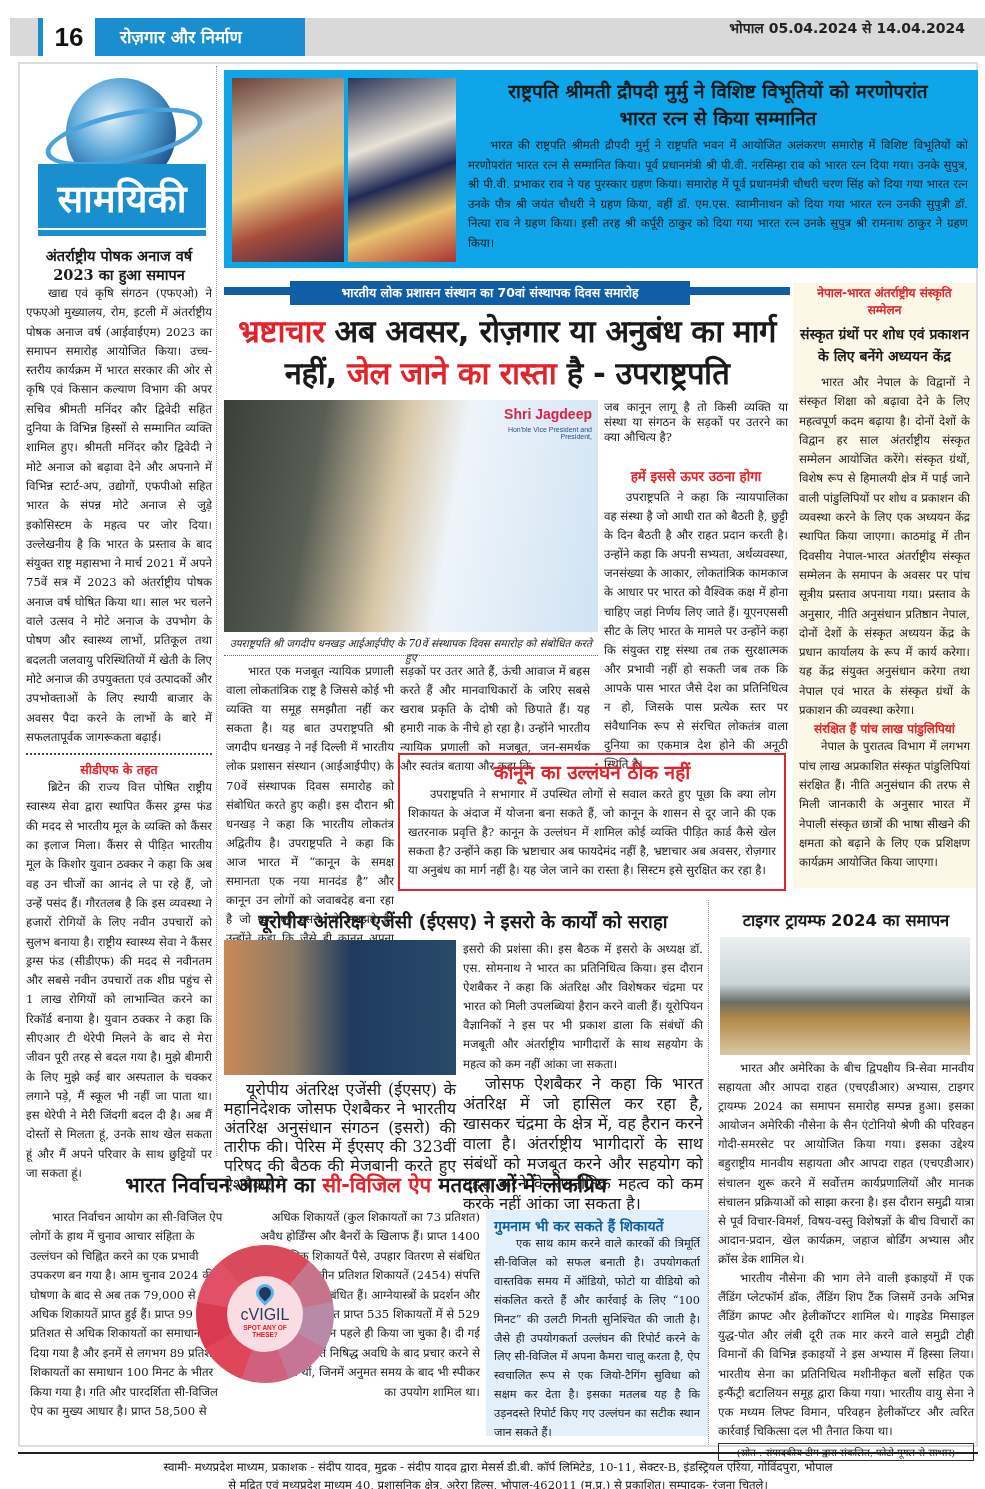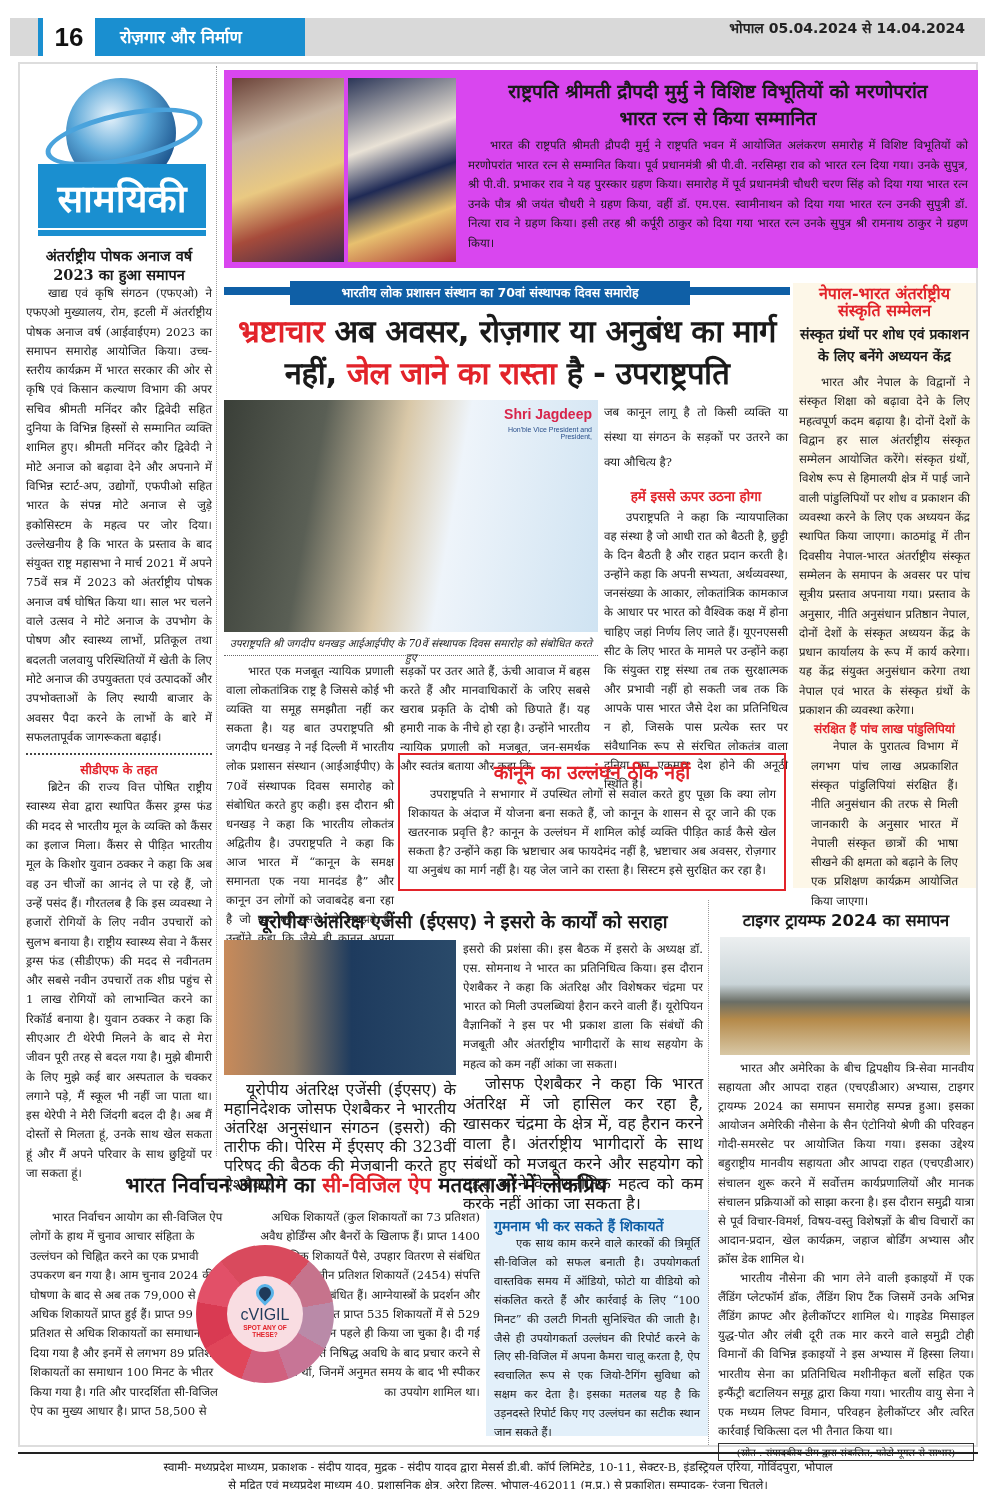--- a/index.html
+++ b/index.html
@@ -12,21 +12,21 @@
 .leftcol{position:absolute;left:22px;top:66px;width:190px}
 .logo{width:190px;height:160px;position:relative}
 .globe{position:absolute;left:40px;top:6px;width:110px;height:110px;border-radius:50%;background:radial-gradient(circle at 40% 35%,#e8f3fb 0%,#5aa7d8 40%,#0c3f7a 85%)}
 .globe-ring{position:absolute;left:18px;top:40px;width:160px;height:50px;border:5px solid #4aa3dc;border-radius:50%;transform:rotate(-12deg)}
 .logobar{position:absolute;left:12px;top:92px;width:168px;height:72px;background:#1a8fd0;color:#fff;font:bold 38px "DejaVu Serif",serif;text-align:center;line-height:70px}
 .logobar:after{content:"";position:absolute;left:0;right:0;bottom:6px;height:2px;background:#fff}
 .h3c{font:bold 14.5px "DejaVu Serif",serif;text-align:center;line-height:19px;margin-top:8px}
 .body{font:12.2px/19.1px "DejaVu Serif",serif;text-align:justify;text-indent:22px}
 .dots{border-top:2px dotted #444;margin:6px 0}
 .kicker{color:#e2232a;font:bold 12.5px "DejaVu Serif",serif;text-align:center}
-.pinkbox{position:absolute;left:224px;top:70px;width:754px;height:198px;background:#d946ef}
+.pinkbox{position:absolute;left:224px;top:70px;width:754px;height:198px;background:#0ea5e9}
 .photo{position:absolute;background:linear-gradient(160deg,#6b4238 0%,#c9b6a2 30%,#e9c982 55%,#a64b3b 75%,#3b2b4a 100%)}
 .h1c{font:bold 20px "DejaVu Serif",serif;text-align:center;line-height:27px}
 .bluestrip{position:absolute;left:224px;top:287px;width:566px;height:8px;background:#0f5fa6}
 .bluetag{position:absolute;left:290px;top:281px;width:400px;height:24px;background:#0f5fa6;color:#fff;font:bold 12.5px "DejaVu Sans",sans-serif;text-align:center;line-height:24px}
 .bighead{position:absolute;left:226px;top:310px;width:562px;font:bold 31px/42px "DejaVu Sans",sans-serif;text-align:center;letter-spacing:-0.5px}
 .red{color:#e2232a}
 .cream{position:absolute;left:793px;top:283px;width:183px;height:605px;background:#fdf7e8}
 .redtitle{color:#e2232a;font:bold 13.5px "DejaVu Serif",serif}
 .redbox{position:absolute;left:398px;top:753px;width:388px;height:138px;border:2px solid #e2232a}
 .vline{position:absolute;border-left:1px dotted #999}
@@ -78,43 +78,43 @@
 </div>
 
 <div class="photo" style="left:224px;top:400px;width:374px;height:232px;background:linear-gradient(100deg,#3a3f38 0%,#5a5f55 25%,#d9c8a8 45%,#eef4fa 60%,#cfe3f2 100%)">
   <div style="position:absolute;right:6px;top:6px;color:#d8244a;font:bold 14px 'Liberation Sans',sans-serif">Shri Jagdeep</div>
   <div style="position:absolute;right:6px;top:26px;width:90px;color:#2a4f8a;font:7px 'Liberation Sans',sans-serif;text-align:right">Hon'ble Vice President and President,</div>
 </div>
 <div class="caption" style="position:absolute;left:224px;top:636px;width:374px">उपराष्ट्रपति श्री जगदीप धनखड़ आईआईपीए के 70वें संस्थापक दिवस समारोह को संबोधित करते हुए</div>
 <div style="position:absolute;left:224px;top:655px;width:374px;border-top:1px dotted #666"></div>
 
 <div class="col" style="left:604px;top:400px;width:184px">
-  <p class="body" style="font-size:11.6px;line-height:25px;text-indent:0">जब कानून लागू है तो किसी व्यक्ति या संस्था या संगठन के सड़कों पर उतरने का क्या औचित्य है?</p>
-  <div class="redtitle" style="text-align:center;margin:12px 0 3px">हमें इससे ऊपर उठना होगा</div>
+  <p class="body" style="font-size:11.6px;line-height:15px;text-indent:0">जब कानून लागू है तो किसी व्यक्ति या संस्था या संगठन के सड़कों पर उतरने का क्या औचित्य है?</p>
+  <div class="redtitle" style="text-align:center;margin:22px 0 3px">हमें इससे ऊपर उठना होगा</div>
   <p class="body" style="font-size:11.6px;line-height:19.1px">उपराष्ट्रपति ने कहा कि न्यायपालिका वह संस्था है जो आधी रात को बैठती है, छुट्टी के दिन बैठती है और राहत प्रदान करती है। उन्होंने कहा कि अपनी सभ्यता, अर्थव्यवस्था, जनसंख्या के आकार, लोकतांत्रिक कामकाज के आधार पर भारत को वैश्विक कक्ष में होना चाहिए जहां निर्णय लिए जाते हैं। यूएनएससी सीट के लिए भारत के मामले पर उन्होंने कहा कि संयुक्त राष्ट्र संस्था तब तक सुरक्षात्मक और प्रभावी नहीं हो सकती जब तक कि आपके पास भारत जैसे देश का प्रतिनिधित्व न हो, जिसके पास प्रत्येक स्तर पर संवैधानिक रूप से संरचित लोकतंत्र वाला दुनिया का एकमात्र देश होने की अनूठी स्थिति है।</p>
 </div>
 
 <div class="col" style="left:226px;top:662px;width:168px">
   <p class="body" style="font-size:11.6px;line-height:19.1px">भारत एक मजबूत न्यायिक प्रणाली वाला लोकतांत्रिक राष्ट्र है जिससे कोई भी व्यक्ति या समूह समझौता नहीं कर सकता है। यह बात उपराष्ट्रपति श्री जगदीप धनखड़ ने नई दिल्ली में भारतीय लोक प्रशासन संस्थान (आईआईपीए) के 70वें संस्थापक दिवस समारोह को संबोधित करते हुए कही। इस दौरान श्री धनखड़ ने कहा कि भारतीय लोकतंत्र अद्वितीय है। उपराष्ट्रपति ने कहा कि आज भारत में “कानून के समक्ष समानता एक नया मानदंड है” और कानून उन लोगों को जवाबदेह बना रहा है जो खुद को इससे परे समझते हैं। उन्होंने कहा कि जैसे ही कानून अपना काम करता है, वे</p>
 </div>
 <div class="col" style="left:400px;top:662px;width:190px">
   <p class="body" style="font-size:11.6px;line-height:19.1px;text-indent:0">सड़कों पर उतर आते हैं, ऊंची आवाज में बहस करते हैं और मानवाधिकारों के जरिए सबसे खराब प्रकृति के दोषी को छिपाते हैं। यह हमारी नाक के नीचे हो रहा है। उन्होंने भारतीय न्यायिक प्रणाली को मजबूत, जन-समर्थक और स्वतंत्र बताया और कहा कि</p>
 </div>
 
 <div class="redbox">
   <div style="color:#e2232a;font:bold 19px 'DejaVu Sans',sans-serif;text-align:center;margin-top:4px">कानून का उल्लंघन ठीक नहीं</div>
   <p class="body" style="font-size:11.6px;line-height:19.1px;padding:0 8px">उपराष्ट्रपति ने सभागार में उपस्थित लोगों से सवाल करते हुए पूछा कि क्या लोग शिकायत के अंदाज में योजना बना सकते हैं, जो कानून के शासन से दूर जाने की एक खतरनाक प्रवृत्ति है? कानून के उल्लंघन में शामिल कोई व्यक्ति पीड़ित कार्ड कैसे खेल सकता है? उन्होंने कहा कि भ्रष्टाचार अब फायदेमंद नहीं है, भ्रष्टाचार अब अवसर, रोज़गार या अनुबंध का मार्ग नहीं है। यह जेल जाने का रास्ता है। सिस्टम इसे सुरक्षित कर रहा है।</p>
 </div>
 
 <div class="cream">
-  <div class="redtitle" style="text-align:center;font-size:16px;line-height:17px;padding:0 20px;margin-top:2px">नेपाल-भारत अंतर्राष्ट्रीय संस्कृति सम्मेलन</div>
+  <div class="redtitle" style="text-align:center;font-size:12px;line-height:17px;padding:0 20px;margin-top:2px">नेपाल-भारत अंतर्राष्ट्रीय संस्कृति सम्मेलन</div>
   <div class="h1c" style="font-size:14px;line-height:22px;margin-top:4px">संस्कृत ग्रंथों पर शोध एवं प्रकाशन के लिए बनेंगे अध्ययन केंद्र</div>
   <p class="body" style="font-size:11.6px;line-height:19.3px;padding:0 6px;margin-top:6px">भारत और नेपाल के विद्वानों ने संस्कृत शिक्षा को बढ़ावा देने के लिए महत्वपूर्ण कदम बढ़ाया है। दोनों देशों के विद्वान हर साल अंतर्राष्ट्रीय संस्कृत सम्मेलन आयोजित करेंगे। संस्कृत ग्रंथों, विशेष रूप से हिमालयी क्षेत्र में पाई जाने वाली पांडुलिपियों पर शोध व प्रकाशन की व्यवस्था करने के लिए एक अध्ययन केंद्र स्थापित किया जाएगा। काठमांडू में तीन दिवसीय नेपाल-भारत अंतर्राष्ट्रीय संस्कृत सम्मेलन के समापन के अवसर पर पांच सूत्रीय प्रस्ताव अपनाया गया। प्रस्ताव के अनुसार, नीति अनुसंधान प्रतिष्ठान नेपाल, दोनों देशों के संस्कृत अध्ययन केंद्र के प्रधान कार्यालय के रूप में कार्य करेगा। यह केंद्र संयुक्त अनुसंधान करेगा तथा नेपाल एवं भारत के संस्कृत ग्रंथों के प्रकाशन की व्यवस्था करेगा।</p>
   <div class="redtitle" style="text-align:center;font-size:12px">संरक्षित हैं पांच लाख पांडुलिपियां</div>
-  <p class="body" style="font-size:11.6px;line-height:19.3px;padding:0 18px">नेपाल के पुरातत्व विभाग में लगभग पांच लाख अप्रकाशित संस्कृत पांडुलिपियां संरक्षित हैं। नीति अनुसंधान की तरफ से मिली जानकारी के अनुसार भारत में नेपाली संस्कृत छात्रों की भाषा सीखने की क्षमता को बढ़ाने के लिए एक प्रशिक्षण कार्यक्रम आयोजित किया जाएगा।</p>
+  <p class="body" style="font-size:11.6px;line-height:19.3px;padding:0 6px">नेपाल के पुरातत्व विभाग में लगभग पांच लाख अप्रकाशित संस्कृत पांडुलिपियां संरक्षित हैं। नीति अनुसंधान की तरफ से मिली जानकारी के अनुसार भारत में नेपाली संस्कृत छात्रों की भाषा सीखने की क्षमता को बढ़ाने के लिए एक प्रशिक्षण कार्यक्रम आयोजित किया जाएगा।</p>
 </div>
 
 <div class="h1c" style="position:absolute;left:224px;top:908px;width:478px;font:bold 18.5px 'DejaVu Sans',sans-serif;white-space:nowrap">यूरोपीय अंतरिक्ष एजेंसी (ईएसए) ने इसरो के कार्यों को सराहा</div>
 <div class="photo" style="left:224px;top:940px;width:232px;height:135px;background:linear-gradient(90deg,#c88a5a 0%,#8a7a66 30%,#1e3b5e 55%,#2a4a6a 100%)"></div>
 <div class="col" style="left:224px;top:1080px;width:232px">
   <p class="body" style="font-size:16px;line-height:19.1px">यूरोपीय अंतरिक्ष एजेंसी (ईएसए) के महानिदेशक जोसफ ऐशबैकर ने भारतीय अंतरिक्ष अनुसंधान संगठन (इसरो) की तारीफ की। पेरिस में ईएसए की 323वीं परिषद की बैठक की मेजबानी करते हुए ऐशबैकर ने</p>
 </div>
 <div class="col" style="left:463px;top:940px;width:240px">
   <p class="body" style="font-size:11.6px;line-height:19.1px;text-indent:0">इसरो की प्रशंसा की। इस बैठक में इसरो के अध्यक्ष डॉ. एस. सोमनाथ ने भारत का प्रतिनिधित्व किया। इस दौरान ऐशबैकर ने कहा कि अंतरिक्ष और विशेषकर चंद्रमा पर भारत को मिली उपलब्धियां हैरान करने वाली हैं। यूरोपियन वैज्ञानिकों ने इस पर भी प्रकाश डाला कि संबंधों की मजबूती और अंतर्राष्ट्रीय भागीदारों के साथ सहयोग के महत्व को कम नहीं आंका जा सकता।</p>
   <p class="body" style="font-size:16px;line-height:20px">जोसफ ऐशबैकर ने कहा कि भारत अंतरिक्ष में जो हासिल कर रहा है, खासकर चंद्रमा के क्षेत्र में, वह हैरान करने वाला है। अंतर्राष्ट्रीय भागीदारों के साथ संबंधों को मजबूत करने और सहयोग को गहरा करने के रणनीतिक महत्व को कम करके नहीं आंका जा सकता है।</p>

